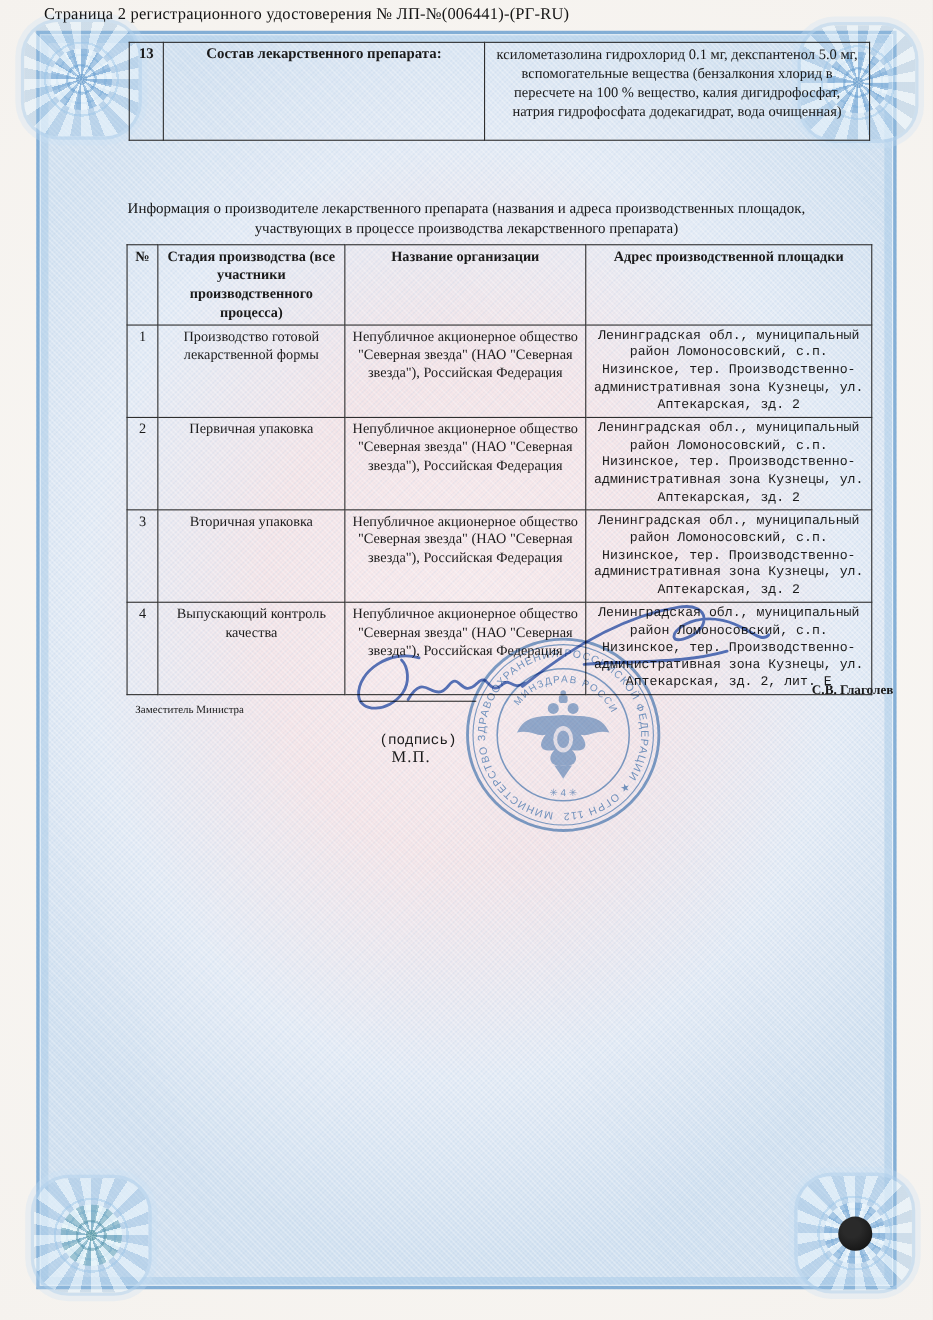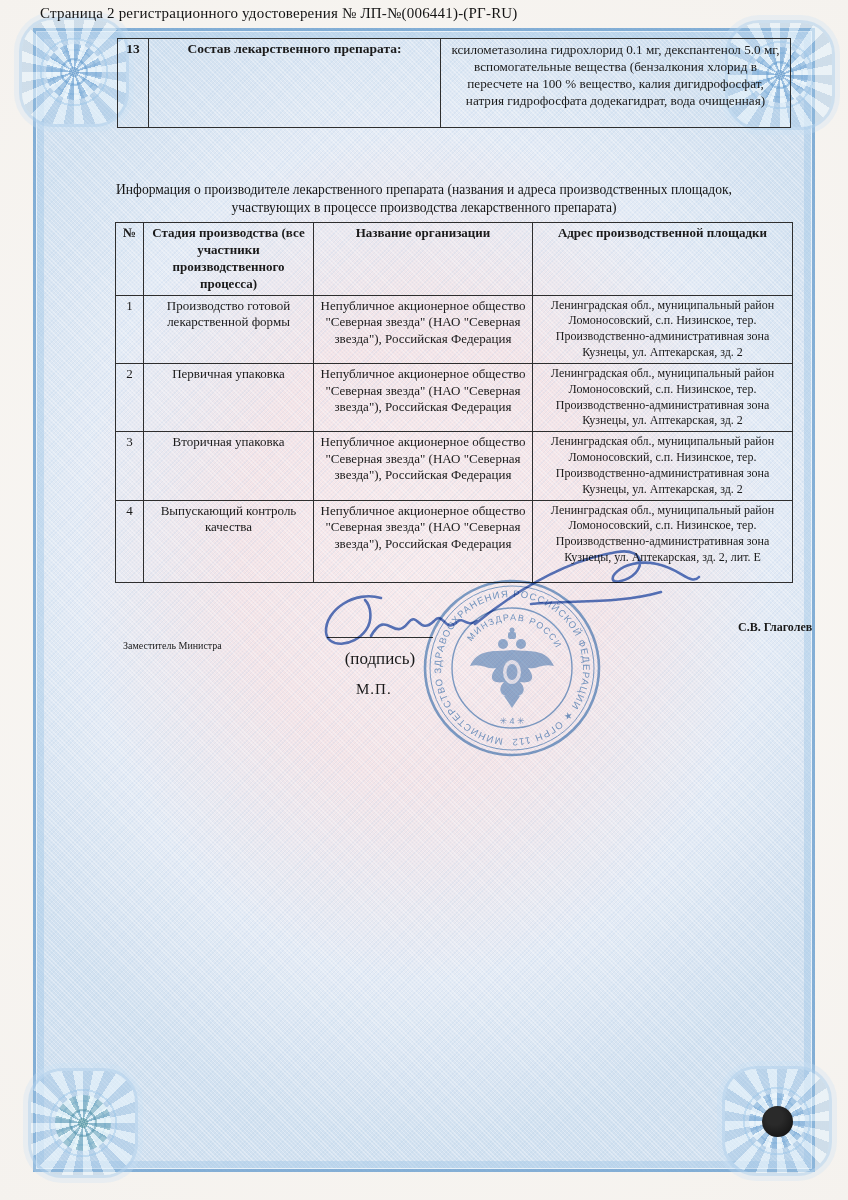--- a/index.html
+++ b/index.html
@@ -60,26 +60,26 @@
     position:absolute;left:84px;top:181px;width:680px;text-align:center;
     font-size:13.6px;line-height:1.35;color:#141414;
   }
   .t2{position:absolute;left:115px;top:222px;width:677px;font-size:13px;}
   .t2 th{font-weight:bold;font-size:13px;line-height:1.3;}
   .t2 .c2-num{width:28px;}
   .t2 .c2-stage{width:170px;}
   .t2 .c2-org{width:219px;}
   .t2 .c2-addr{width:260px;}
   .t2 td{font-size:13px;line-height:1.28;}
-  .t2 td.addr{font-size:12px;line-height:1.32;}
+  .t2 td.addr{font-size:12px;line-height:1.32;font-family:Liberation Mono, monospace;}
   
   .sig-left{position:absolute;left:123px;top:620px;font-weight:normal;font-size:10px;margin-top:20px;}
   .sig-right{position:absolute;left:738px;top:620px;font-weight:bold;font-size:12px;}
   .sig-line{position:absolute;left:327px;top:637px;width:106px;border-top:1.4px solid #2e2e2e;}
-  .sig-caption{position:absolute;left:327px;top:649px;width:106px;text-align:center;font-size:17px;}
+  .sig-caption{position:absolute;left:327px;top:665px;width:106px;text-align:center;font-size:13px;font-family:Liberation Mono, monospace;}
   .seal-caption{position:absolute;left:356px;top:681px;font-size:15px;letter-spacing:1px;}
   
   .stamp-svg{position:absolute;left:422px;top:578px;mix-blend-mode:multiply;opacity:.88;}
   .ink-svg{position:absolute;left:295px;top:540px;mix-blend-mode:multiply;}
 </style>
 </head>
 <body>
 
 <div class="page">
 

